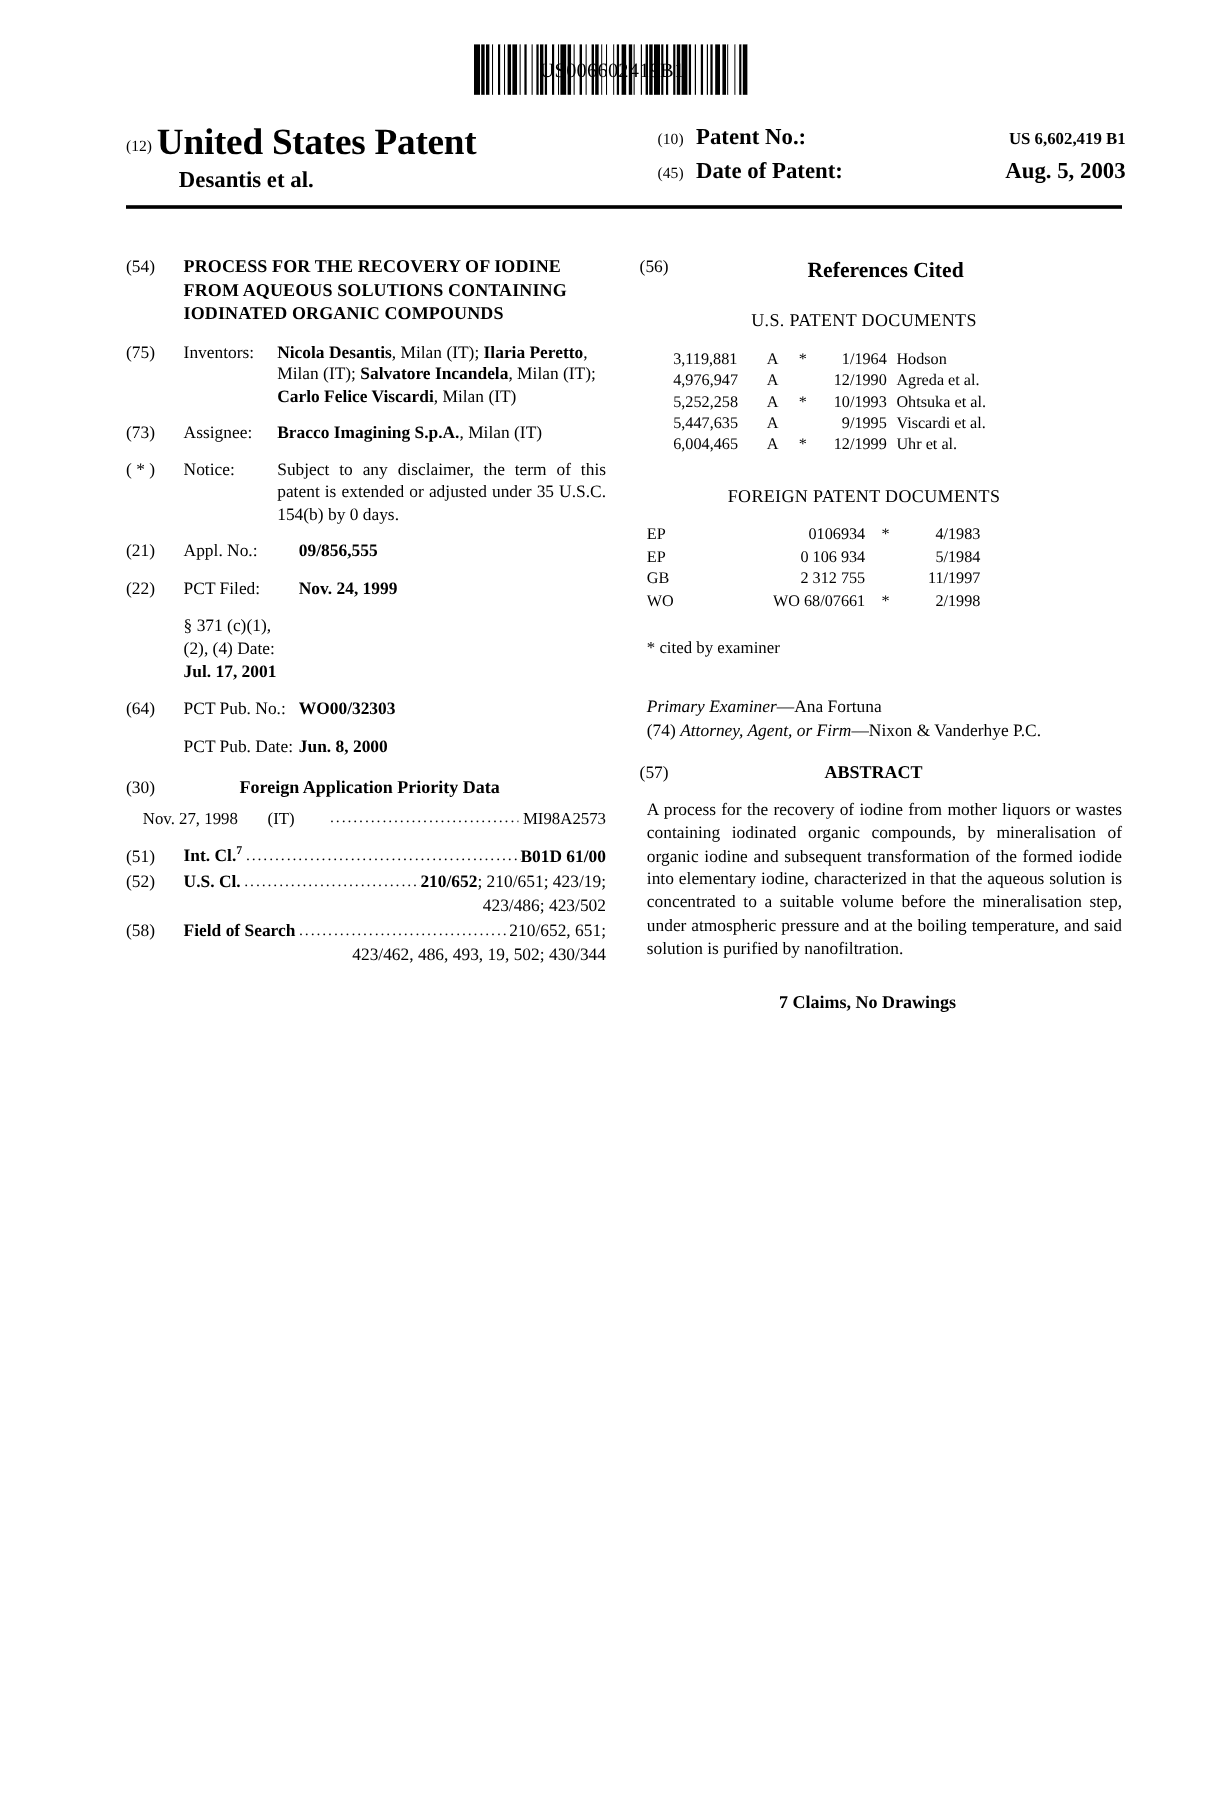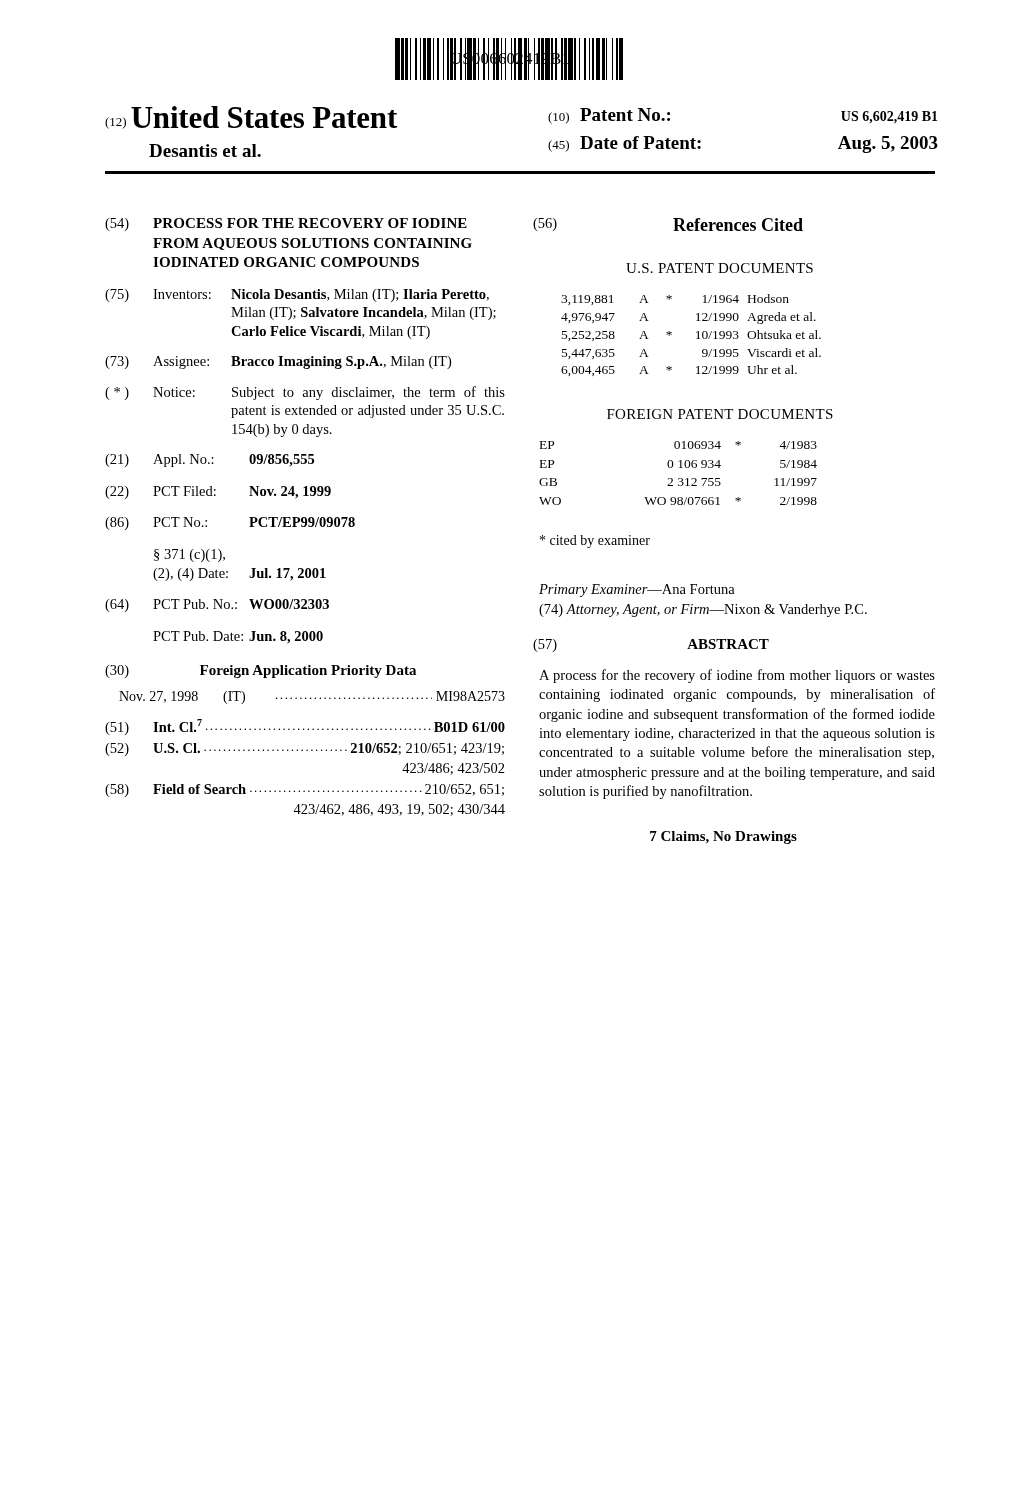--- a/index.html
+++ b/index.html
@@ -163,21 +163,21 @@
   .kv { display: flex; margin-bottom: 13px; }
   .kv .code { width: 48px; flex: none; }
   .kv .key { width: 96px; flex: none; }
   .kv .val { font-weight: bold; }
 
   .sec371 {
     margin-left: 48px;
     margin-bottom: 13px;
   }
   .sec371 .l1 { }
-  .sec371 .l2 { display: flex; }
+  .sec371 .l2 { display: flex; flex-direction: column; }
   .sec371 .l2 .key { width: 96px; flex: none; }
   .sec371 .l2 .val { font-weight: bold; }
 
   .pubdate {
     display: flex;
     margin-left: 48px;
     margin-bottom: 16px;
   }
   .pubdate .key { width: 96px; flex: none; }
   .pubdate .val { font-weight: bold; }
@@ -374,25 +374,20 @@
     <span class="key">Appl. No.:</span>
     <span class="val">09/856,555</span>
   </div>
 
   <div class="kv">
     <span class="code">(22)</span>
     <span class="key">PCT Filed:</span>
     <span class="val">Nov. 24, 1999</span>
   </div>
 
-  <div class="kv">
-    <span class="code">(86)</span>
-    <span class="key">PCT No.:</span>
-    <span class="val">PCT/EP99/09078</span>
-  </div>
 
   <div class="sec371">
     <div class="l1">§ 371 (c)(1),</div>
     <div class="l2">
       <span class="key">(2), (4) Date:</span>
       <span class="val">Jul. 17, 2001</span>
     </div>
   </div>
 
   <div class="kv">
@@ -506,21 +501,21 @@
         <span class="dt">5/1984</span>
       </div>
       <div class="fdoc-row">
         <span class="cc">GB</span>
         <span class="no">2 312 755</span>
         <span class="st"></span>
         <span class="dt">11/1997</span>
       </div>
       <div class="fdoc-row">
         <span class="cc">WO</span>
-        <span class="no">WO 98/07661</span>
+        <span class="no">WO 68/07661</span>
         <span class="st">*</span>
         <span class="dt">2/1998</span>
       </div>
     </div>
 
   <div class="cited-note">* cited by examiner</div>
 
   <div class="examiner">
     <div><span class="it">Primary Examiner</span><span>—Ana Fortuna</span></div>
     <div class="line2"><span>(74)</span> <span class="it">Attorney, Agent, or Firm</span><span>—Nixon &amp; Vanderhye P.C.</span></div>

